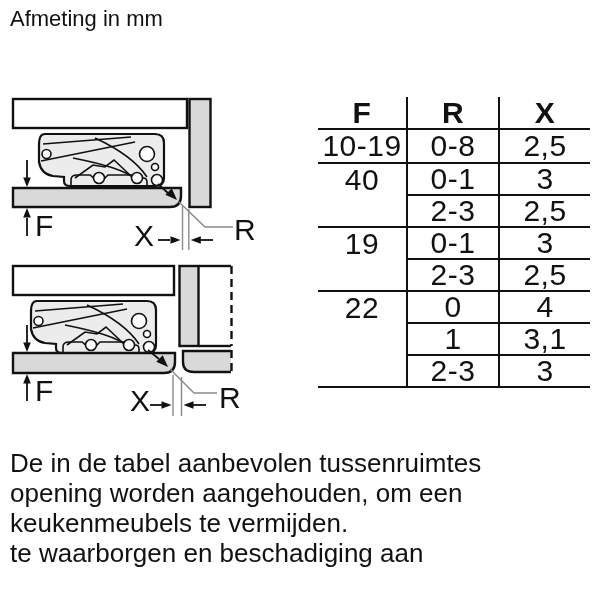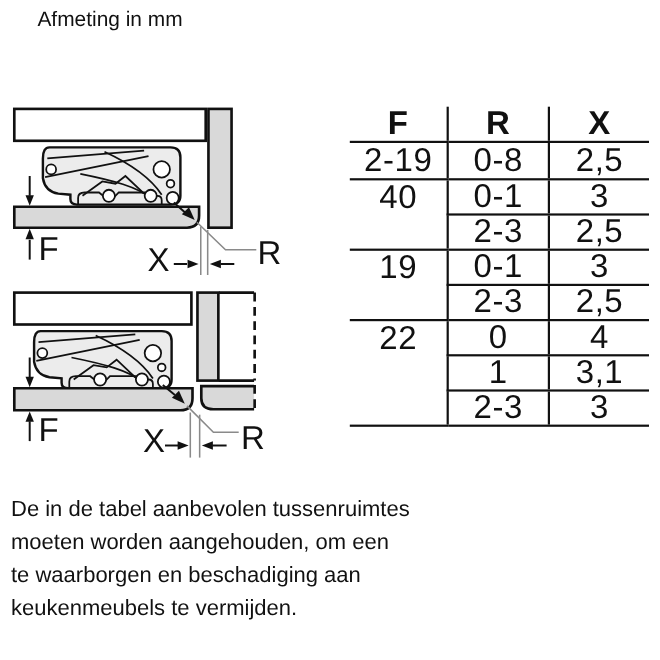--- a/index.html
+++ b/index.html
@@ -2,22 +2,22 @@
 <html><head>
 <meta charset="utf-8">
 <style>
   html,body{margin:0;padding:0;}
   body{
     width:600px;height:600px;position:relative;overflow:hidden;
     background:#ffffff;color:#111;
     font-family:"Liberation Sans",sans-serif;
   }
   .abs{position:absolute;}
-  .title{left:10px;top:3px;font-size:19px;line-height:31px;white-space:nowrap;margin-left:24px;}
-  .para{left:10px;top:448px;font-size:20px;line-height:30px;white-space:nowrap;}
+  .title{left:10px;top:3px;font-size:22px;line-height:31px;white-space:nowrap;}
+  .para{left:10px;top:448px;font-size:26px;line-height:30px;white-space:nowrap;}
 
   
   table.gaptable{
     position:absolute;left:318px;top:97px;
     border-collapse:collapse;table-layout:fixed;
     font-size:30px;letter-spacing:0.5px;text-align:center;
   }
   .gaptable th,.gaptable td{
     padding:0;line-height:1;border-bottom:2px solid #111;
     font-weight:normal;
@@ -149,21 +149,21 @@
     </colgroup>
   <thead>
     <tr>
       <th>F</th>
       <th class="cl">R</th>
       <th class="cl">X</th>
     </tr>
   </thead>
   <tbody>
     <tr>
-      <td class="cf">2-19</td>
+      <td class="cf">10-19</td>
       <td class="cl">0-8</td>
       <td class="cl">2,5</td>
     </tr>
     <tr>
       <td class="cf" rowspan="2">40</td>
       <td class="cl">0-1</td>
       <td class="cl">3</td>
     </tr>
     <tr>
       <td class="cl">2-3</td>
@@ -189,16 +189,16 @@
     </tr>
     <tr>
       <td class="cl">2-3</td>
       <td class="cl">3</td>
     </tr>
   </tbody>
 </table>
 
 <div class="abs para">
   <div>De in de tabel aanbevolen tussenruimtes</div>
-  <div>moeten worden aangehouden, om een</div>
+  <div>opening worden aangehouden, om een</div>
+  <div>keukenmeubels te vermijden.</div>
   <div>te waarborgen en beschadiging aan</div>
-  <div>keukenmeubels te vermijden.</div>
 </div>
 
 </body></html>

